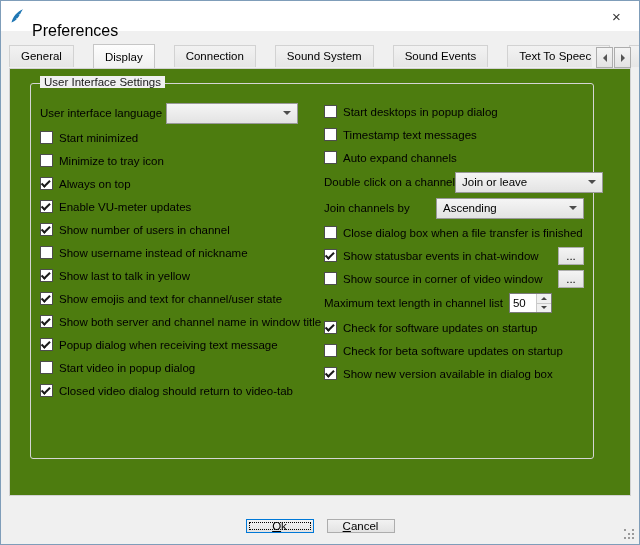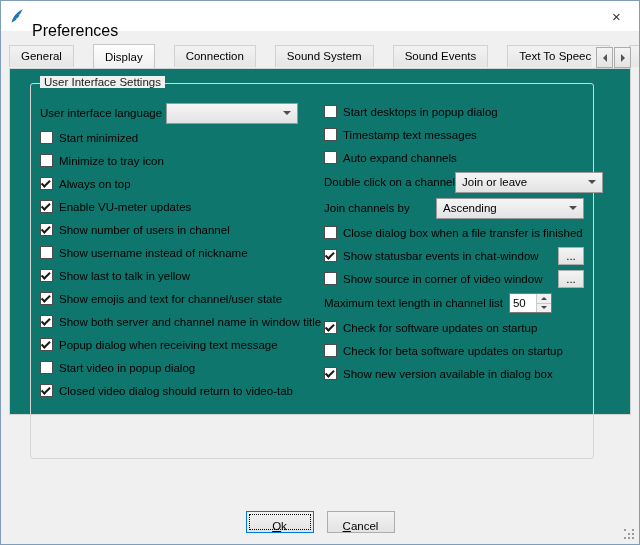--- a/index.html
+++ b/index.html
@@ -21,21 +21,21 @@
               margin-bottom:-1px;position:relative;z-index:2;border-color:#c6c6c6;}
   .tab-video{width:150px;flex:none;overflow:hidden;}
   .tab-scroll{position:absolute;right:8px;bottom:0;height:21px;display:flex;align-items:center;background:#f0f0f0;
               padding-left:3px;z-index:3;}
   .tsb{width:15px;height:19px;border:1px solid #adadad;background:linear-gradient(#f4f4f4,#e3e3e3);
        display:flex;align-items:center;justify-content:center;margin-left:1px;}
   .tri-left{width:0;height:0;border:4px solid transparent;border-right-color:#555;margin-left:-4px;}
   .tri-right{width:0;height:0;border:4px solid transparent;border-left-color:#555;margin-right:-4px;}
 
   
-  .page{margin:0 8px;border:1px solid #d2d2d2;background:#0f766e;height:347px;box-sizing:border-box;position:relative;z-index:1;}
+  .page{margin:0 8px;border:1px solid #d2d2d2;background:#4d7c0f;height:428px;box-sizing:border-box;position:relative;z-index:1;}
 
   
   .groupbox{position:absolute;left:20px;top:14px;width:564px;height:376px;border:1px solid #d5d5d5;
             border-radius:3px;box-sizing:border-box;padding:16px 9px 8px 9px;}
   .group-title{position:absolute;top:-8px;left:9px;background:#f0f0f0;padding:0 4px;color:#1a1a1a;}
 
   .columns{display:flex;gap:26px;}
   .col-left{width:258px;flex:none;}
   .col-right{flex:1;min-width:0;}
 
@@ -65,21 +65,21 @@
   .spin{display:inline-flex;height:20px;box-sizing:border-box;border:1px solid #7a7a7a;background:#fff;margin-left:6px;flex:none;}
   .spin-val{width:20px;display:flex;align-items:center;padding:0 3px;}
   .spin-btns{display:flex;flex-direction:column;border-left:1px solid #c9c9c9;width:14px;}
   .spin-btns div{flex:1;display:flex;align-items:center;justify-content:center;background:#f0f0f0;}
   .spin-btns div:first-child{border-bottom:1px solid #c9c9c9;}
   .tri-up{width:0;height:0;border:3px solid transparent;border-bottom-color:#444;margin-top:-3px;}
   .tri-down{width:0;height:0;border:3px solid transparent;border-top-color:#444;margin-bottom:-3px;}
 
   
   .buttonbar{position:absolute;left:0;right:0;bottom:11px;display:flex;justify-content:center;gap:13px;}
-  .btn{width:68px;height:22px;box-sizing:border-box;border:1px solid #adadad;background:linear-gradient(#f2f2f2,#e3e3e3);
+  .btn{width:68px;height:14px;box-sizing:border-box;border:1px solid #adadad;background:linear-gradient(#f2f2f2,#e3e3e3);
        display:flex;align-items:flex-end;justify-content:center;font-size:11.5px;}
   .btn b{font-weight:normal;display:inline-block;}
   .btn b::first-letter{text-decoration:underline;}
   .btn.default{border:1px solid #0078d7;outline:1px dotted #000;outline-offset:-4px;}
 
   
   .grip{position:absolute;right:4px;bottom:4px;width:11px;height:11px;}
   .grip::after{content:"";position:absolute;left:0;top:0;width:2px;height:2px;background:#9a9a9a;
       box-shadow:8px 8px #9a9a9a,8px 4px #9a9a9a,4px 8px #9a9a9a,8px 0 #9a9a9a,4px 4px #9a9a9a,0 8px #9a9a9a;}
 </style>

